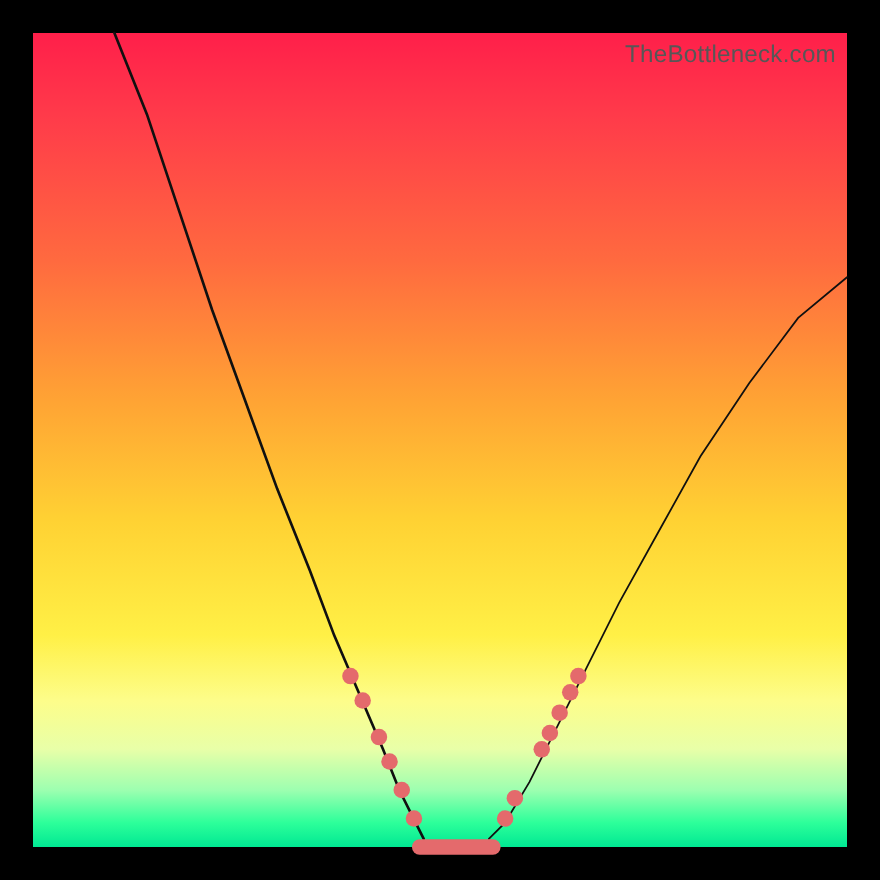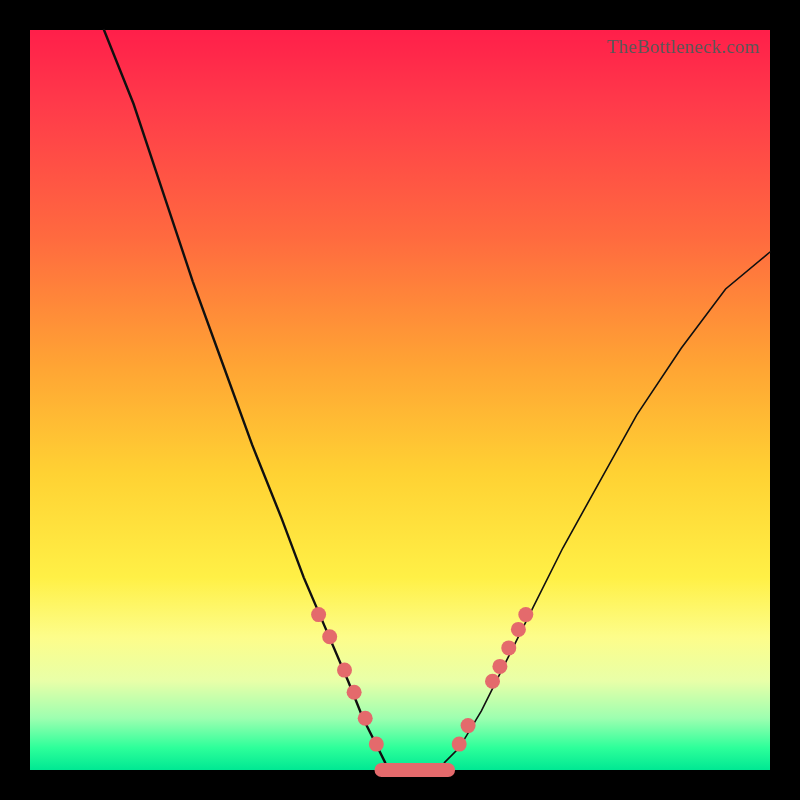--- a/index.html
+++ b/index.html
@@ -39,25 +39,24 @@
       #9dffb0 93%,
       #2dff9a 97%,
       #00e893 100%
     );
   }
   .watermark {
     position: absolute;
     top: 6px;
     right: 10px;
     color: #575757;
-    font-size: 19px;
+    font-size: 22px;
     letter-spacing: 0.2px;
     font-weight: 400;
     user-select: none;
-    font-family: Liberation Serif, serif;
   }
   svg.curves {
     position: absolute;
     left: 0;
     top: 0;
     width: 740px;
     height: 740px;
     overflow: visible;
   }
   .curve {

